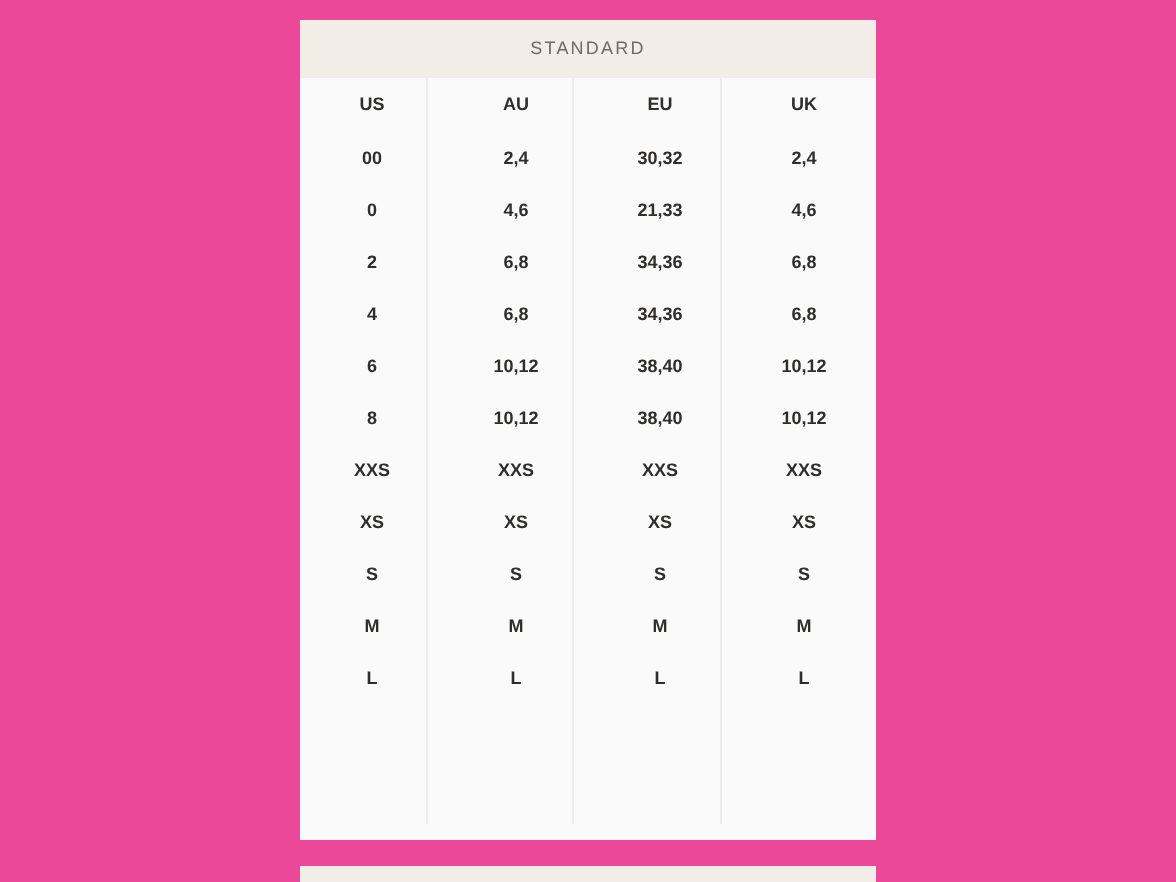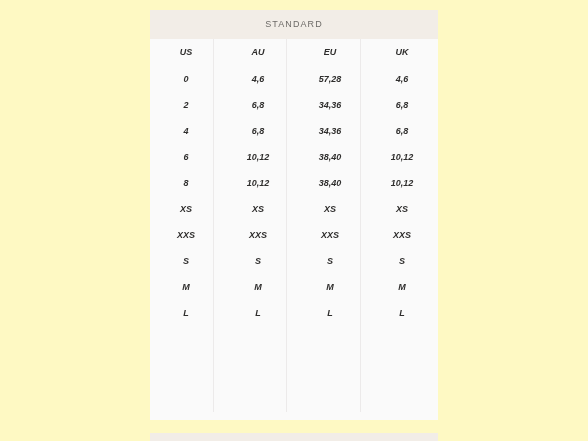--- a/index.html
+++ b/index.html
@@ -11,21 +11,21 @@
     height: 441px;
     background: #ffffff;
     font-family: "Liberation Sans", sans-serif;
     overflow: hidden;
     position: relative;
   }
 
   .page {
     position: absolute;
     inset: 0;
-    background: #fef9c3;
+    background: #ec4899;
   }
 
   
   .chart-card {
     position: absolute;
     left: 150px;
     top: 10px;
     width: 288px;
     background: #fafafa;
     box-sizing: border-box;
@@ -88,21 +88,20 @@
   .size-table th,
   .size-table td {
     text-align: center;
     font-size: 9px;
     color: #2f2e2d;
     font-weight: bold;
     height: 26px;
     padding: 0;
     line-height: 26px;
     white-space: nowrap;
-    font-style: italic;
   }
 
   .size-table th {
     height: 27px;
     line-height: 27px;
   }
 
   
   .chart-card--secondary {
     top: 433px;
@@ -135,23 +134,29 @@
         <thead>
           <tr>
             <th>US</th>
             <th>AU</th>
             <th>EU</th>
             <th>UK</th>
           </tr>
         </thead>
         <tbody>
           <tr>
+            <td>00</td>
+            <td>2,4</td>
+            <td>30,32</td>
+            <td>2,4</td>
+          </tr>
+          <tr>
             <td>0</td>
             <td>4,6</td>
-            <td>57,28</td>
+            <td>21,33</td>
             <td>4,6</td>
           </tr>
           <tr>
             <td>2</td>
             <td>6,8</td>
             <td>34,36</td>
             <td>6,8</td>
           </tr>
           <tr>
             <td>4</td>
@@ -165,30 +170,30 @@
             <td>38,40</td>
             <td>10,12</td>
           </tr>
           <tr>
             <td>8</td>
             <td>10,12</td>
             <td>38,40</td>
             <td>10,12</td>
           </tr>
           <tr>
-            <td>XS</td>
-            <td>XS</td>
-            <td>XS</td>
-            <td>XS</td>
-          </tr>
-          <tr>
-            <td>XXS</td>
-            <td>XXS</td>
-            <td>XXS</td>
-            <td>XXS</td>
+            <td>XXS</td>
+            <td>XXS</td>
+            <td>XXS</td>
+            <td>XXS</td>
+          </tr>
+          <tr>
+            <td>XS</td>
+            <td>XS</td>
+            <td>XS</td>
+            <td>XS</td>
           </tr>
           <tr>
             <td>S</td>
             <td>S</td>
             <td>S</td>
             <td>S</td>
           </tr>
           <tr>
             <td>M</td>
             <td>M</td>

